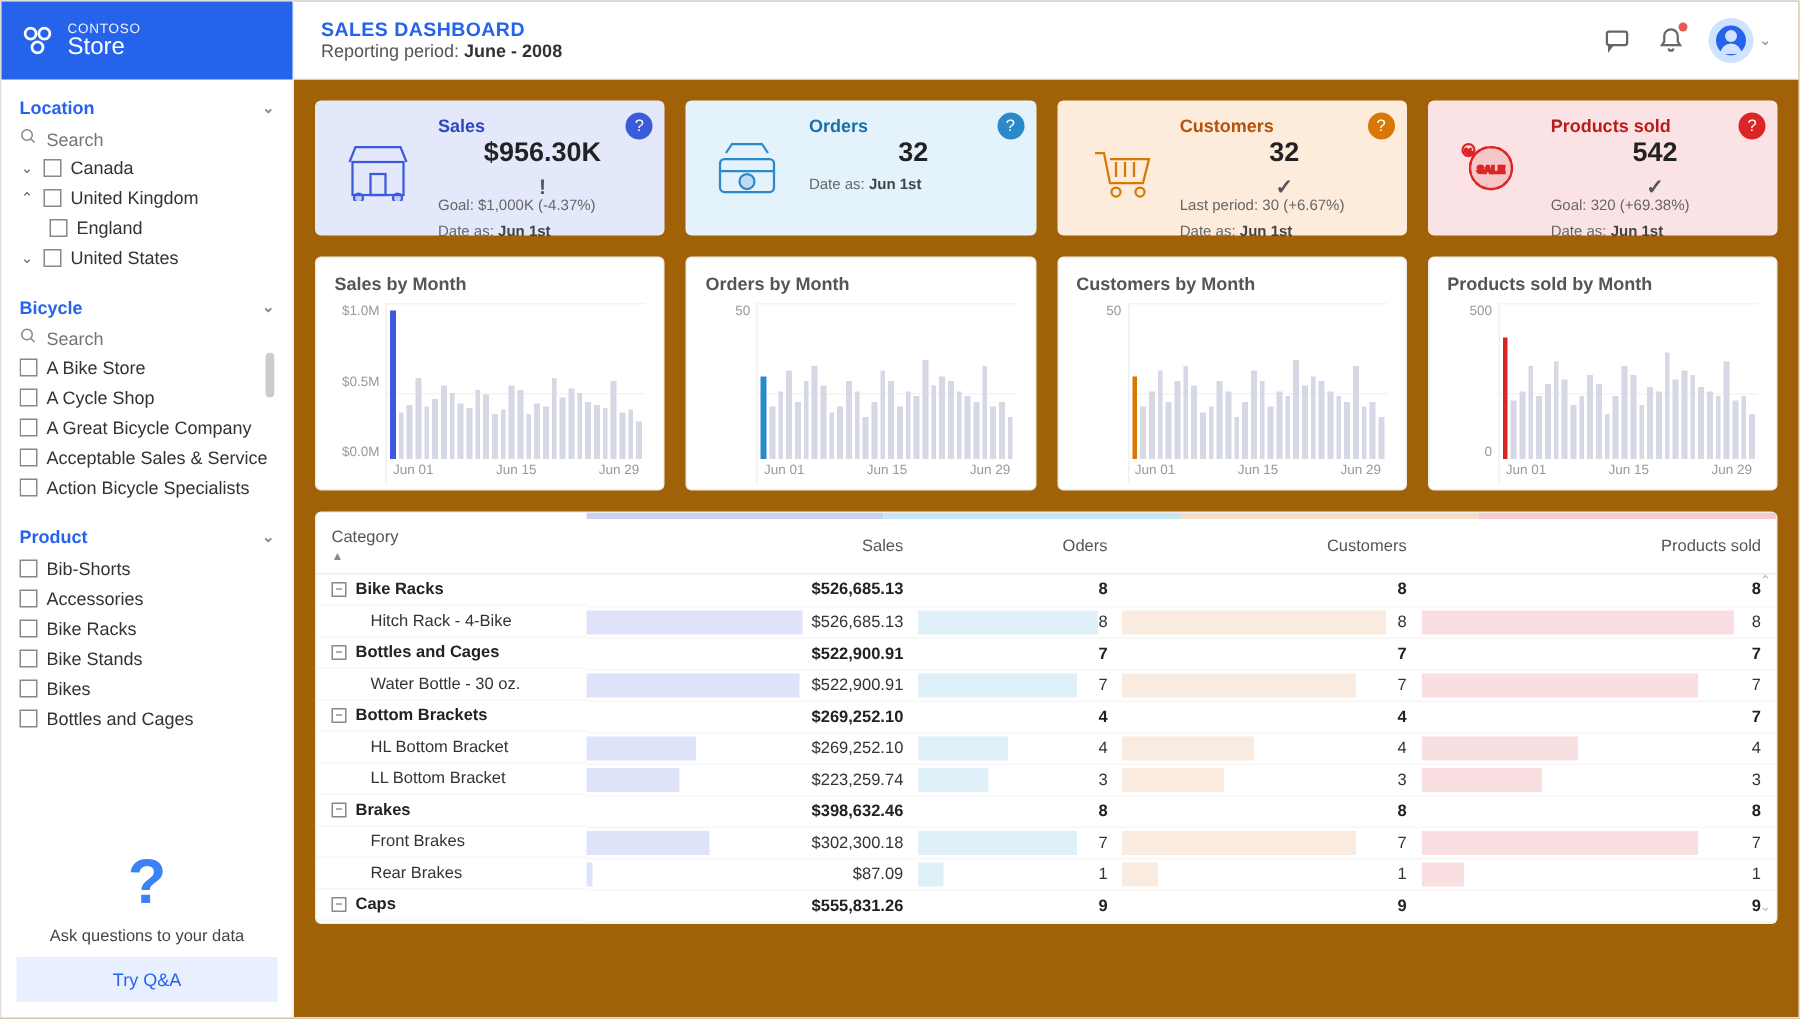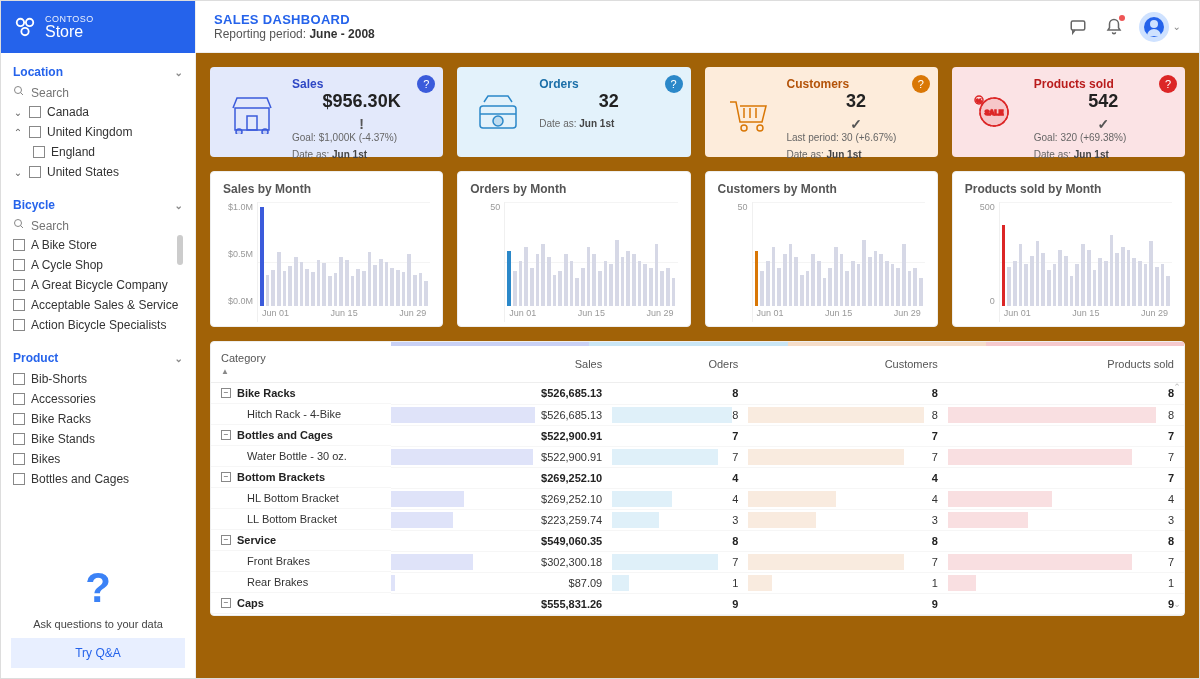--- a/index.html
+++ b/index.html
@@ -633,23 +633,23 @@
     <tr class="row-sub">
       <td>LL Bottom Bracket</td>
       <td class="cell-bar sales"><div class="fill" style="width:28%"></div><span>$223,259.74</span></td>
       <td class="cell-bar orders"><div class="fill" style="width:34%"></div><span>3</span></td>
       <td class="cell-bar cust"><div class="fill" style="width:34%"></div><span>3</span></td>
       <td class="cell-bar prod"><div class="fill" style="width:34%"></div><span>3</span></td>
     </tr>
     <tr class="row-cat">
       <td>
                   <span class="cat-exp">−</span>
-                  <b>Service</b>
+                  <b>Brakes</b>
                 </td>
-      <td class="cell-bar sales"><div class="fill" style="width:0%"></div><span>$549,060.35</span></td>
+      <td class="cell-bar sales"><div class="fill" style="width:0%"></div><span>$398,632.46</span></td>
       <td class="cell-bar orders"><div class="fill" style="width:0%"></div><span>8</span></td>
       <td class="cell-bar cust"><div class="fill" style="width:0%"></div><span>8</span></td>
       <td class="cell-bar prod"><div class="fill" style="width:0%"></div><span>8</span></td>
     </tr>
     <tr class="row-sub">
       <td>Front Brakes</td>
       <td class="cell-bar sales"><div class="fill" style="width:37%"></div><span>$302,300.18</span></td>
       <td class="cell-bar orders"><div class="fill" style="width:78%"></div><span>7</span></td>
       <td class="cell-bar cust"><div class="fill" style="width:78%"></div><span>7</span></td>
       <td class="cell-bar prod"><div class="fill" style="width:78%"></div><span>7</span></td>

